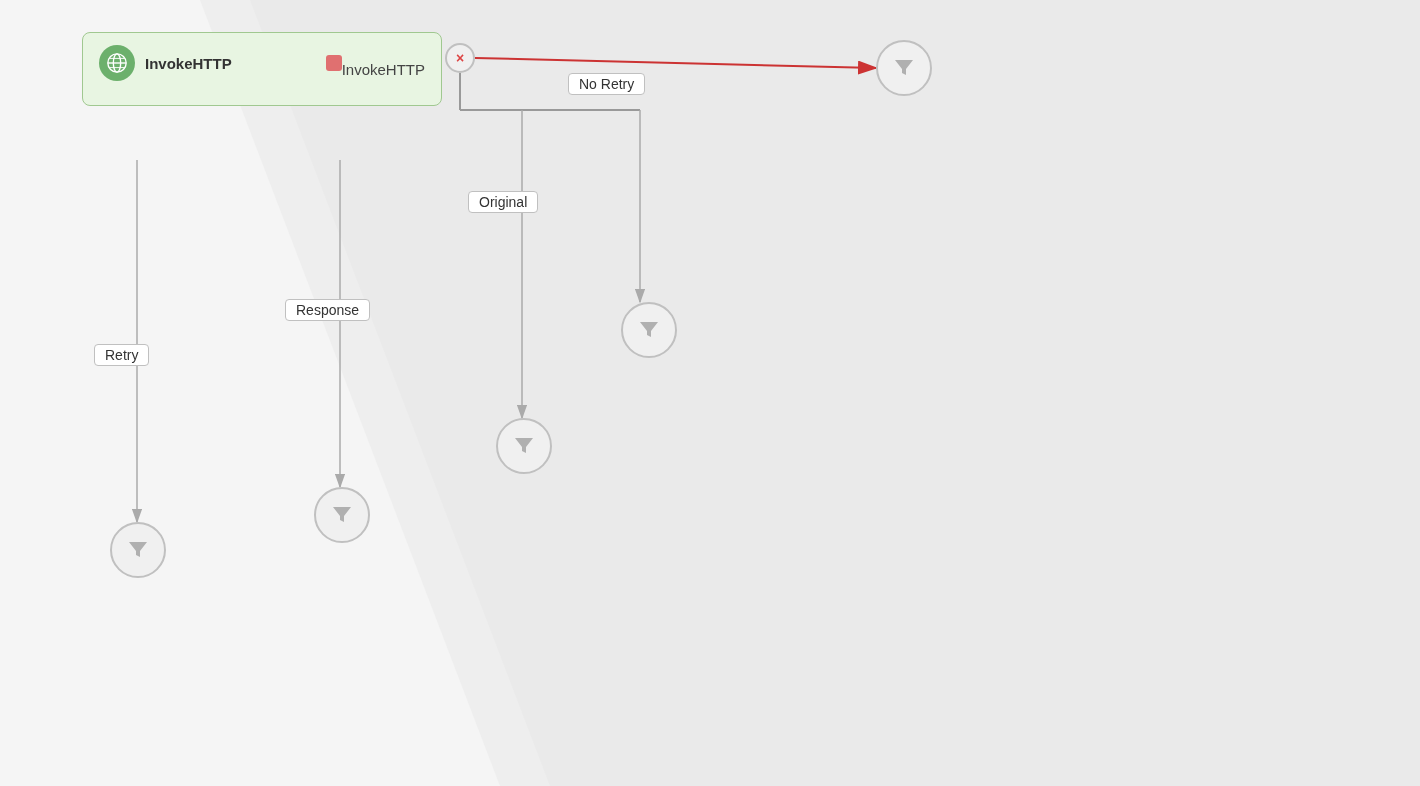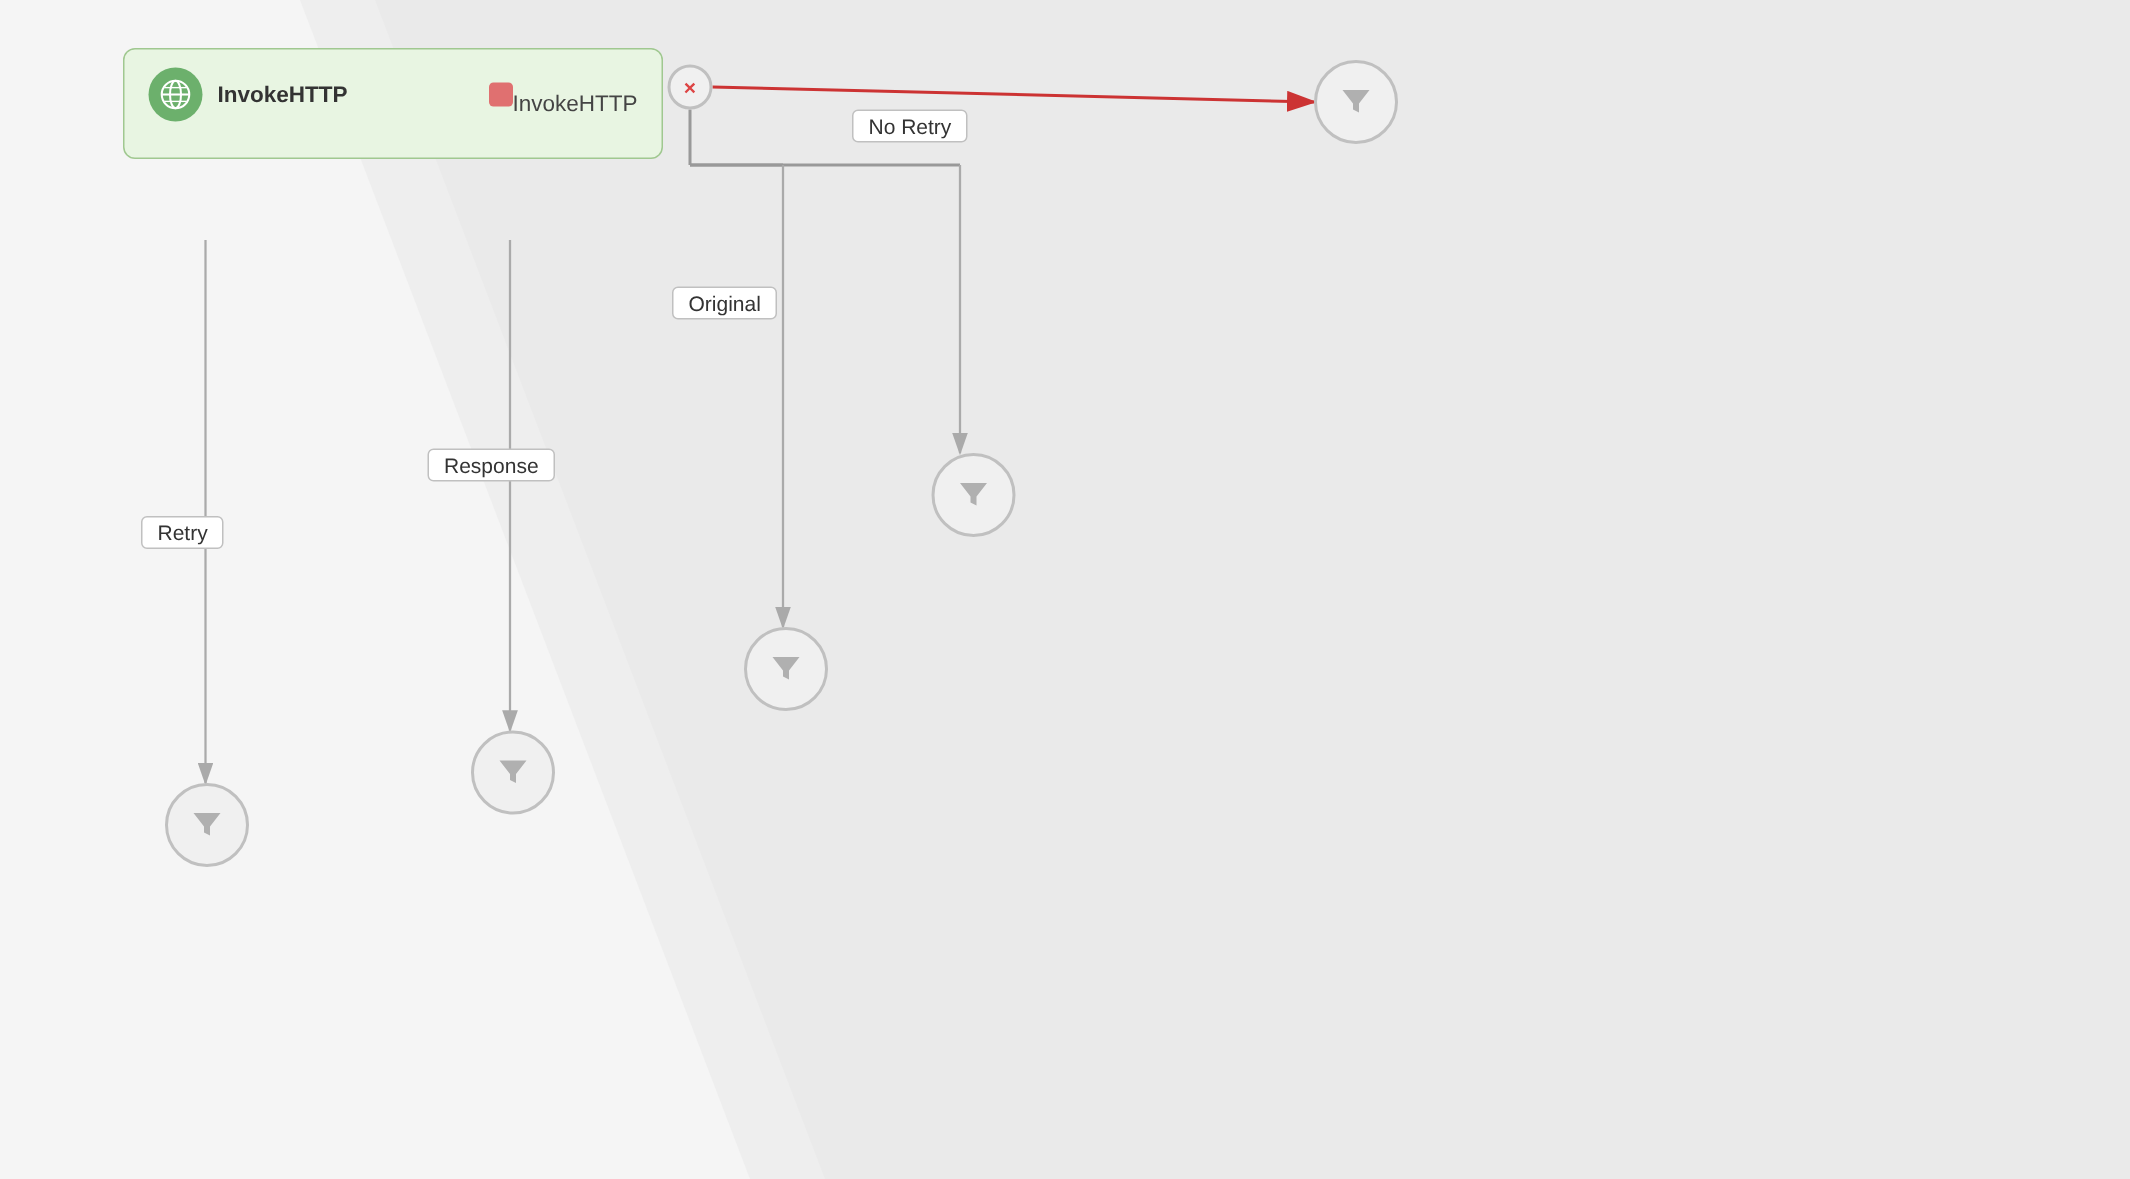--- a/index.html
+++ b/index.html
@@ -208,21 +208,21 @@
   </div>
   <div class="invoke-label">InvokeHTTP</div>
 </div>
 
 <div class="error-circle" style="left:445px;top:43px;">
   <span>×</span>
 </div>
 
 <div class="edge-label" style="left:568px;top:73px;">No Retry</div>
 
-<div class="edge-label" style="left:448px;top:191px;">Original</div>
+<div class="edge-label" style="left:468px;top:191px;">Original</div>
 
 <div class="edge-label" style="left:285px;top:299px;text-align:right;">Response</div>
 
 <div class="edge-label" style="left:94px;top:327px;margin-top:17px;">Retry</div>
 
 <div class="filter-circle" style="left:876px;top:40px;">
   <svg viewBox="0 0 24 24" xmlns="http://www.w3.org/2000/svg">
     <path d="M3 4h18l-7 9v6l-4-2v-4z"></path>
   </svg>
 </div>

